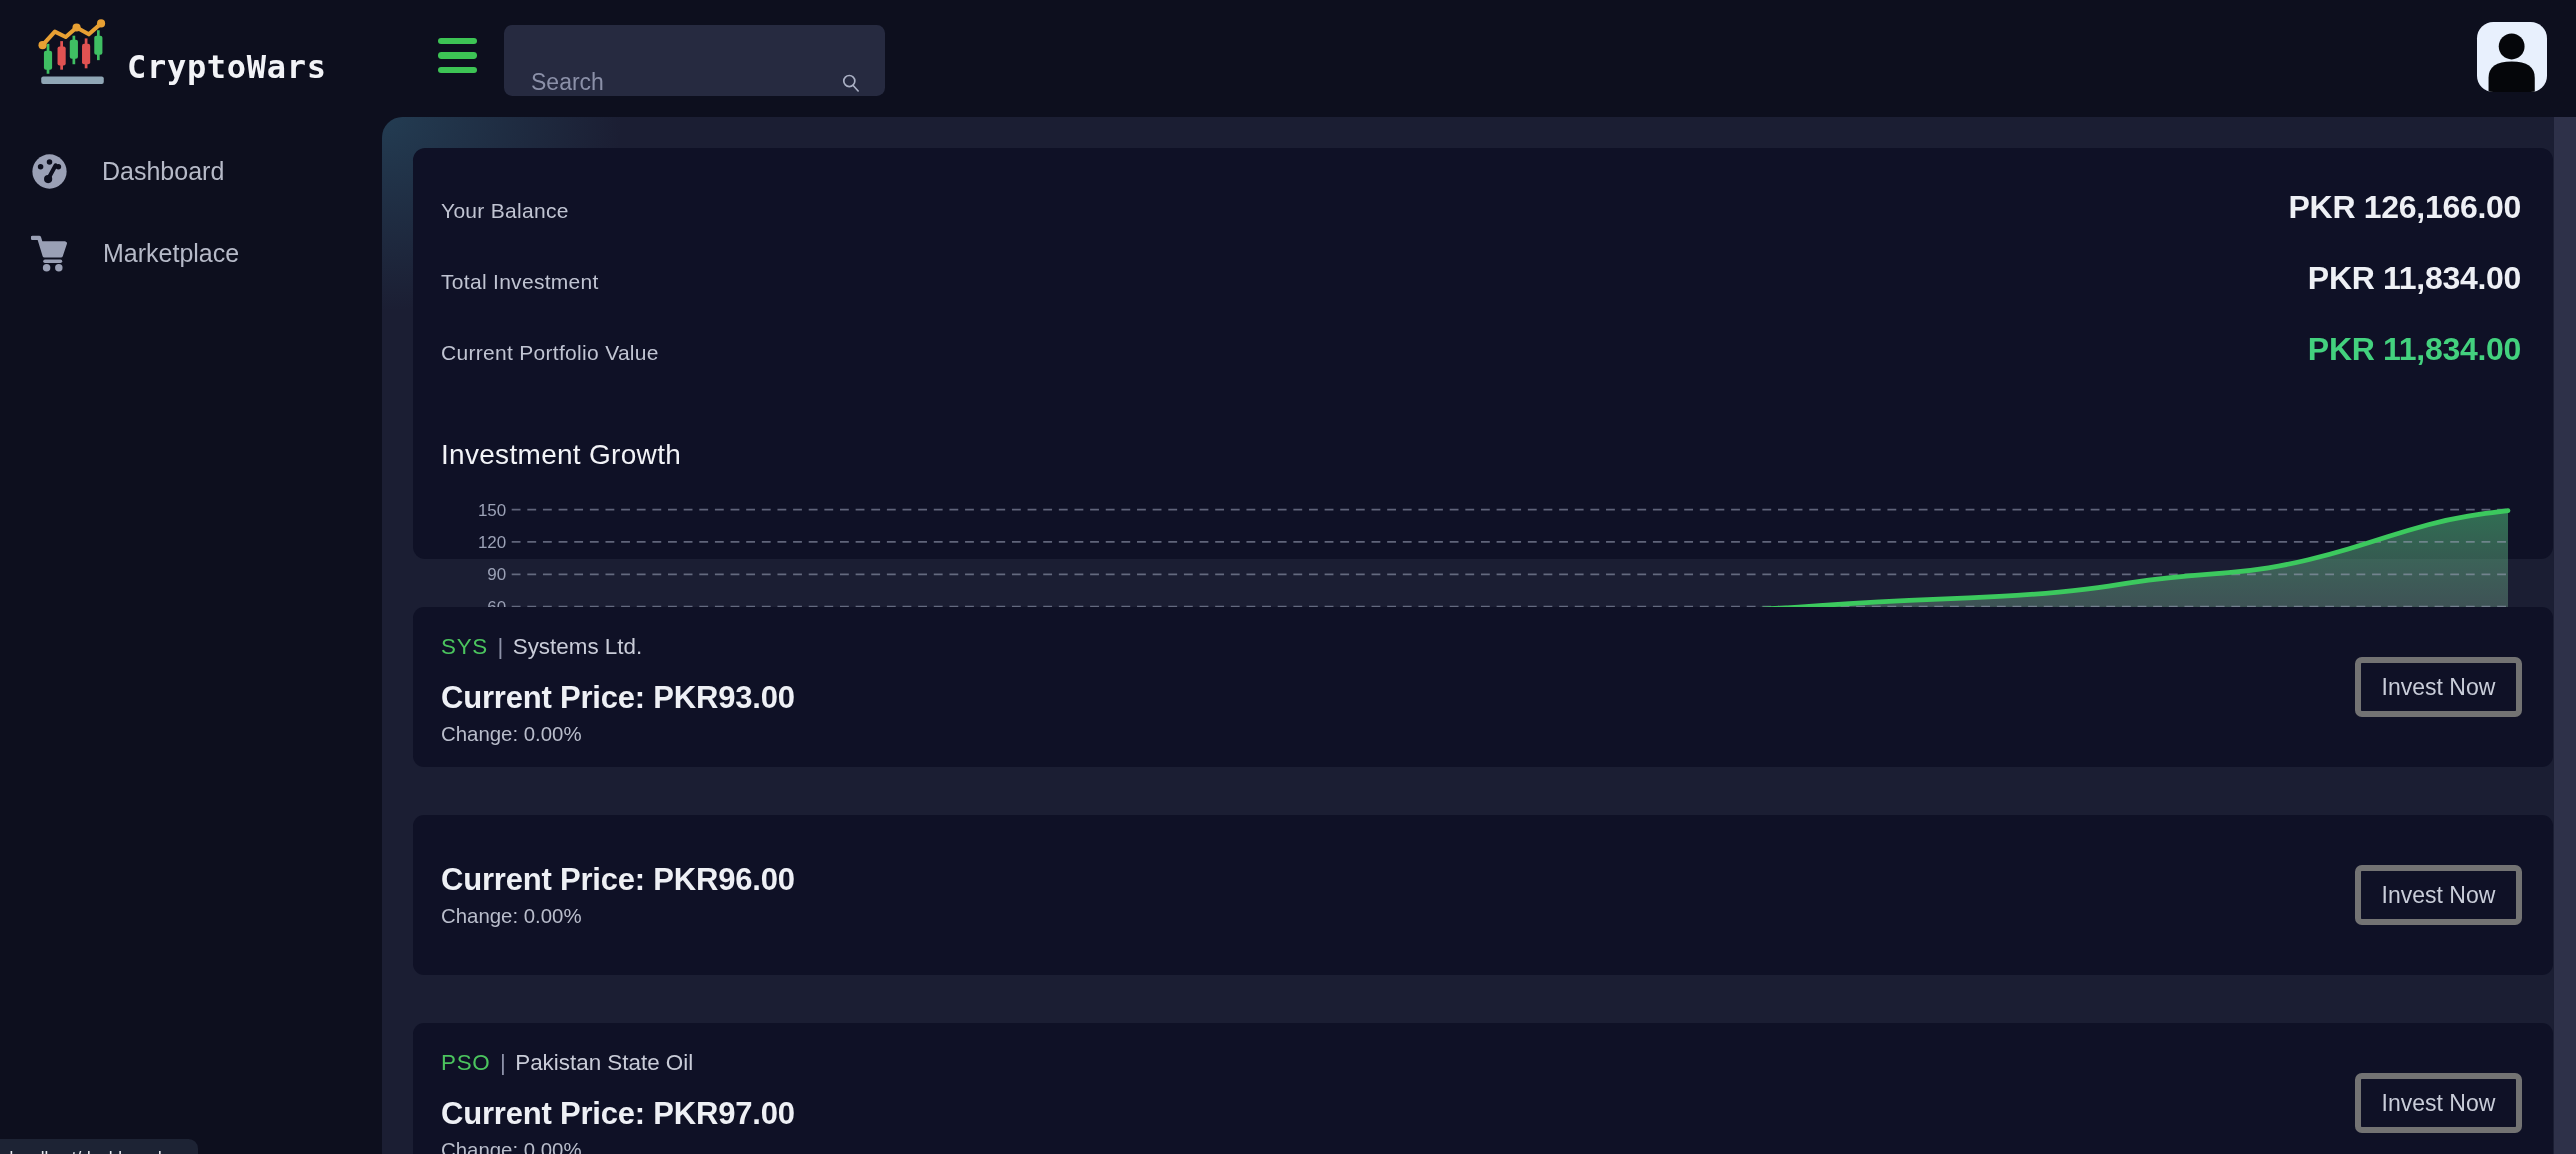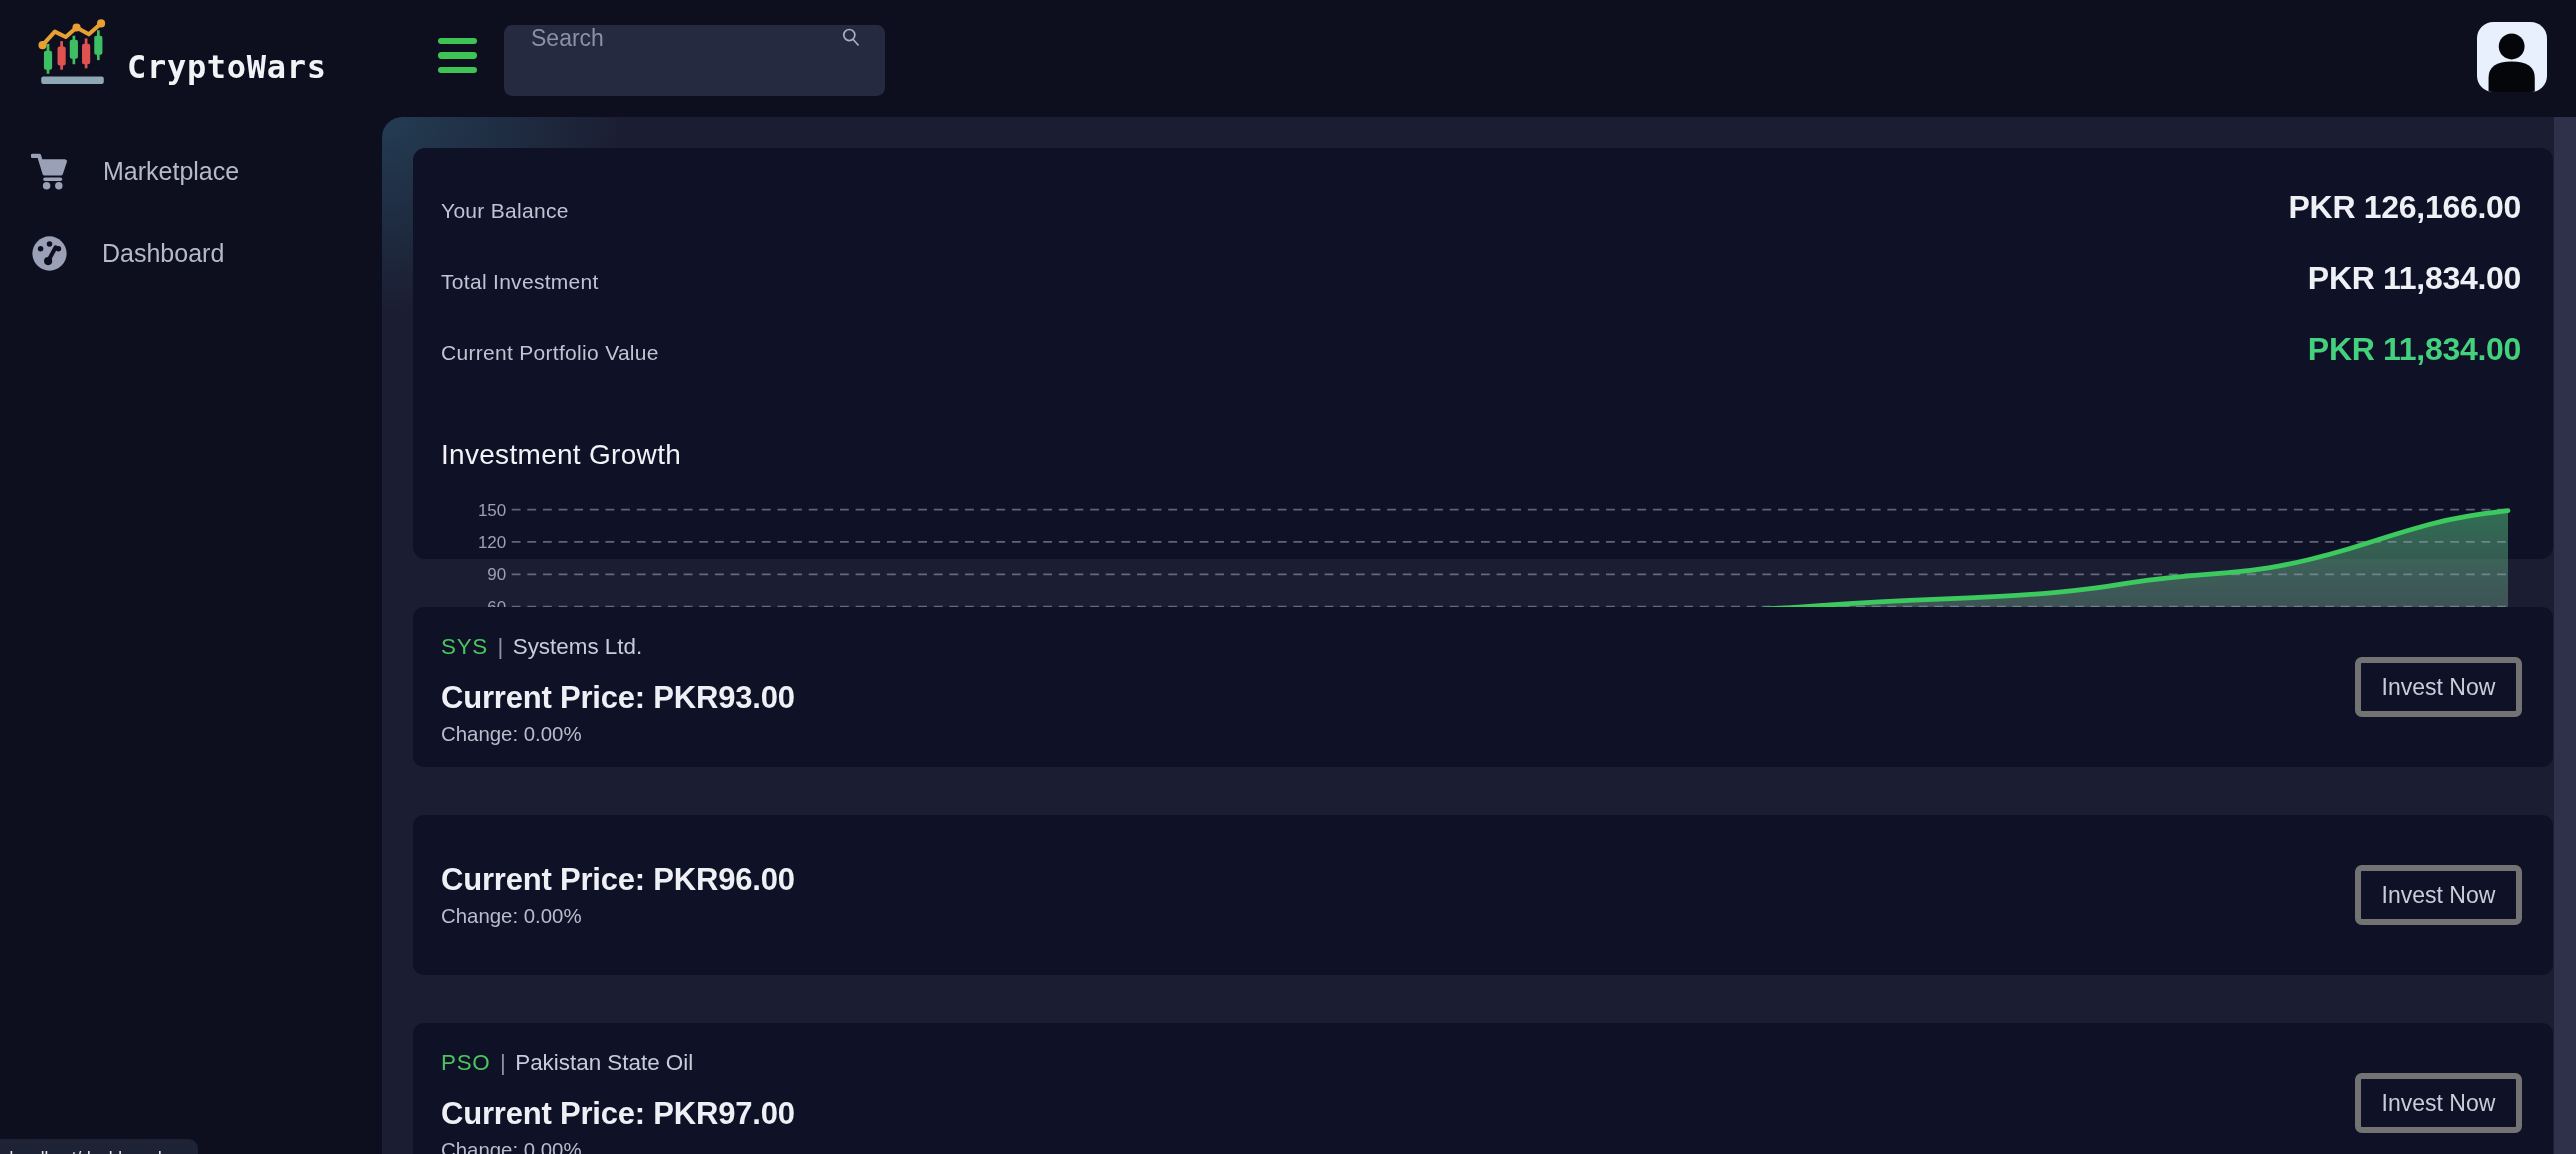--- a/index.html
+++ b/index.html
@@ -8,21 +8,21 @@
 
   
   .topbar{position:absolute;left:0;top:0;width:2576px;height:117px;background:#0d0f1e;z-index:3;}
   .logo{position:absolute;left:37px;top:17.7px;display:flex;align-items:flex-end;gap:19px;}
   .logo-title{font-family:"DejaVu Sans Mono","Liberation Mono",monospace;font-weight:700;
               font-size:32px;color:#f2f3f7;letter-spacing:0.7px;}
   .hamburger{position:absolute;left:438px;top:38px;width:39px;height:35px;cursor:pointer;
              display:flex;flex-direction:column;justify-content:space-between;}
   .hamburger span{display:block;height:6.1px;border-radius:3.4px;background:#3dc455;}
   .search{position:absolute;left:504px;top:24.5px;width:381px;height:71px;background:#262a40;
-          border-radius:8.2px;display:flex;align-items:flex-start;}
+          border-radius:8.2px;display:flex;align-items:flex-end;}
   .search input{flex:1;background:transparent;border:none;outline:none;color:#c7cbda;
                 font-size:23px;padding:0 13.6px 0 27px;font-family:"Liberation Sans",sans-serif;}
   .search input::placeholder{color:#8b90a8;}
   .search .mag{margin-right:24.5px;}
   .avatar{position:absolute;right:29px;top:22.4px;width:70px;height:70px;border-radius:16.3px;
           background:#e8f0fd;overflow:hidden;cursor:pointer;}
 
   
   .sidebar{position:absolute;left:0;top:117px;width:382px;bottom:0;background:#0d0f1e;z-index:2;
            padding-top:26px;}
@@ -112,39 +112,39 @@
   <div class="avatar">
     <svg width="70" height="70" viewBox="0 0 103 103">
       <circle cx="51" cy="36" r="19" fill="#05060a"></circle>
       <path d="M17 103 L17 82 Q17 58 51 58 Q85 58 85 82 L85 103 Z" fill="#05060a"></path>
     </svg>
   </div>
 </div>
 
 <div class="sidebar">
   <div class="side-item">
-    <svg width="38" height="37" viewBox="0 0 56 54">
-      <path d="M2 4 L12 4 L20 30 L44 30 L50 12 L15 12" fill="none" stroke="#9aa0b5" stroke-width="6" stroke-linejoin="round" stroke-linecap="round"></path>
-      <path d="M14 10 L51 10 L45 32 L20 32 Z" fill="#9aa0b5"></path>
-      <rect x="18" y="36" width="28" height="5" rx="2.5" fill="#9aa0b5"></rect>
-      <circle cx="23" cy="48" r="5.5" fill="#9aa0b5"></circle>
-      <circle cx="41" cy="48" r="5.5" fill="#9aa0b5"></circle>
-    </svg>
-    <div class="label">Marketplace</div>
-  </div>
-  <div class="side-item">
     <svg width="37" height="37" viewBox="0 0 54 54">
       <circle cx="27" cy="27" r="25" fill="#9aa0b5"></circle>
       <circle cx="14" cy="20" r="4" fill="#0d0f1e"></circle>
       <circle cx="27" cy="13" r="4" fill="#0d0f1e"></circle>
       <circle cx="40" cy="20" r="4" fill="#0d0f1e"></circle>
       <line x1="25" y1="38" x2="36" y2="18" stroke="#0d0f1e" stroke-width="6" stroke-linecap="round"></line>
       <circle cx="25" cy="38" r="6" fill="#0d0f1e"></circle>
     </svg>
     <div class="label">Dashboard</div>
+  </div>
+  <div class="side-item">
+    <svg width="38" height="37" viewBox="0 0 56 54">
+      <path d="M2 4 L12 4 L20 30 L44 30 L50 12 L15 12" fill="none" stroke="#9aa0b5" stroke-width="6" stroke-linejoin="round" stroke-linecap="round"></path>
+      <path d="M14 10 L51 10 L45 32 L20 32 Z" fill="#9aa0b5"></path>
+      <rect x="18" y="36" width="28" height="5" rx="2.5" fill="#9aa0b5"></rect>
+      <circle cx="23" cy="48" r="5.5" fill="#9aa0b5"></circle>
+      <circle cx="41" cy="48" r="5.5" fill="#9aa0b5"></circle>
+    </svg>
+    <div class="label">Marketplace</div>
   </div>
 </div>
 
 <div class="main">
 
   <div class="panel">
     <div class="stats">
       <div class="stat">
         <span class="s-label">Your Balance</span>
         <span class="s-value">PKR 126,166.00</span>

